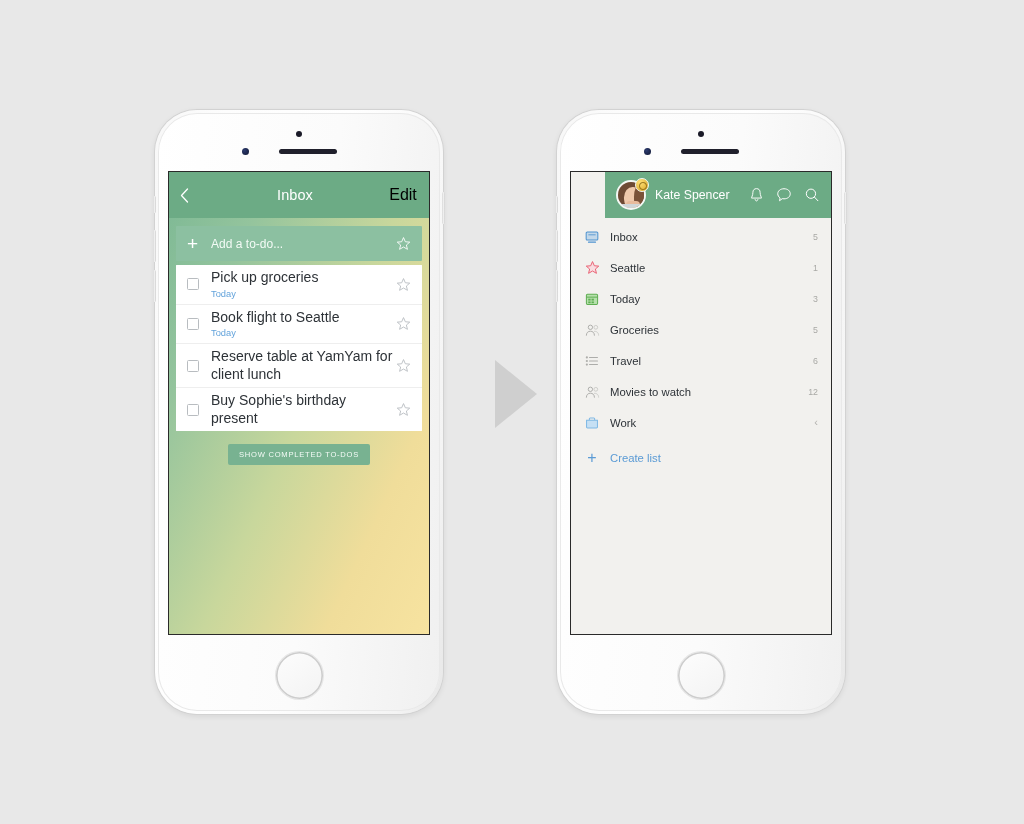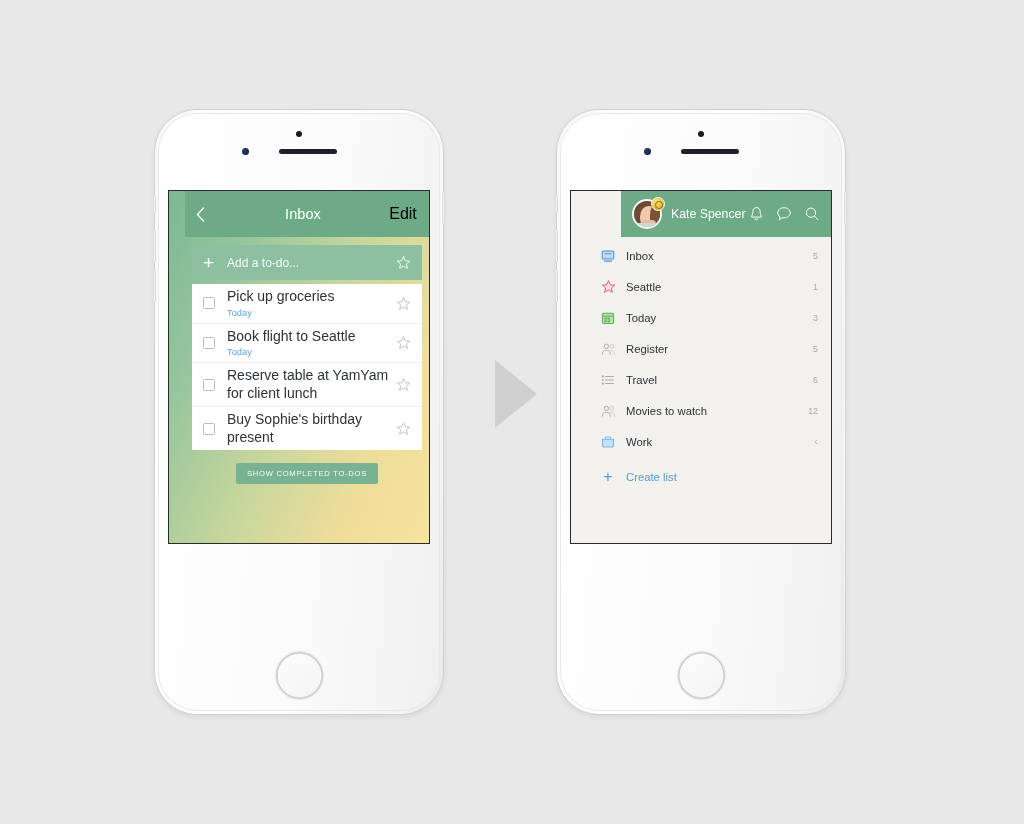--- a/index.html
+++ b/index.html
@@ -79,26 +79,25 @@
     left: 50%; margin-left: -23.5px;
     bottom: 15px;
     background: linear-gradient(145deg,#fdfdfd,#f3f3f3);
     box-shadow: inset 0 0 0 1.6px #cdcdcd, 0 0 0 1px #e6e6e6;
   }
 
   
   .screen {
     position: absolute;
     left: 50%; margin-left: -130px;
-    top: 81px;
+    top: 62px;
     width: 260px;
-    height: 352px;
+    height: 462px;
     overflow: hidden;
     box-shadow: 0 0 0 1px #2a2a2a;
-    padding-left: 16px;
   }
 
   
   .screen-left {
     background: linear-gradient(115deg, #7cb894 0%, #94c49d 22%, #c8d79c 52%, #f0dd9a 78%, #f7e3a0 100%);
   }
   .nav-green {
     height: 46px;
     background: #6cab85;
     display: flex;
@@ -504,21 +503,21 @@
 
       <div class="list-row">
         <span class="row-icon">
           <svg width="15" height="14" viewBox="0 0 20 18">
             <circle cx="7.2" cy="5.4" r="2.9" fill="none" stroke="#adadaa" stroke-width="1.3"></circle>
             <path d="M1.8 16 C1.8 12.5 4.2 10.6 7.2 10.6 C10.2 10.6 12.6 12.5 12.6 16" fill="none" stroke="#adadaa" stroke-width="1.3" stroke-linecap="round"></path>
             <circle cx="14.4" cy="5.4" r="2.5" fill="none" stroke="#c8c8c5" stroke-width="1.2"></circle>
             <path d="M12.4 10.8 C14.8 10.3 18.2 11.9 18.2 15.9" fill="none" stroke="#c8c8c5" stroke-width="1.2" stroke-linecap="round"></path>
           </svg>
         </span>
-        <span class="row-label">Register</span>
+        <span class="row-label">Groceries</span>
         <span class="row-count">5</span>
       </div>
 
       <div class="list-row">
         <span class="row-icon">
           <svg width="14" height="14" viewBox="0 0 18 18">
             <circle cx="2.4" cy="4.4" r="1.4" fill="#adadaa"></circle>
             <circle cx="2.4" cy="9" r="1.4" fill="#adadaa"></circle>
             <circle cx="2.4" cy="13.6" r="1.4" fill="#adadaa"></circle>
             <line x1="5.8" y1="4.4" x2="16" y2="4.4" stroke="#adadaa" stroke-width="1.4" stroke-linecap="round"></line>

